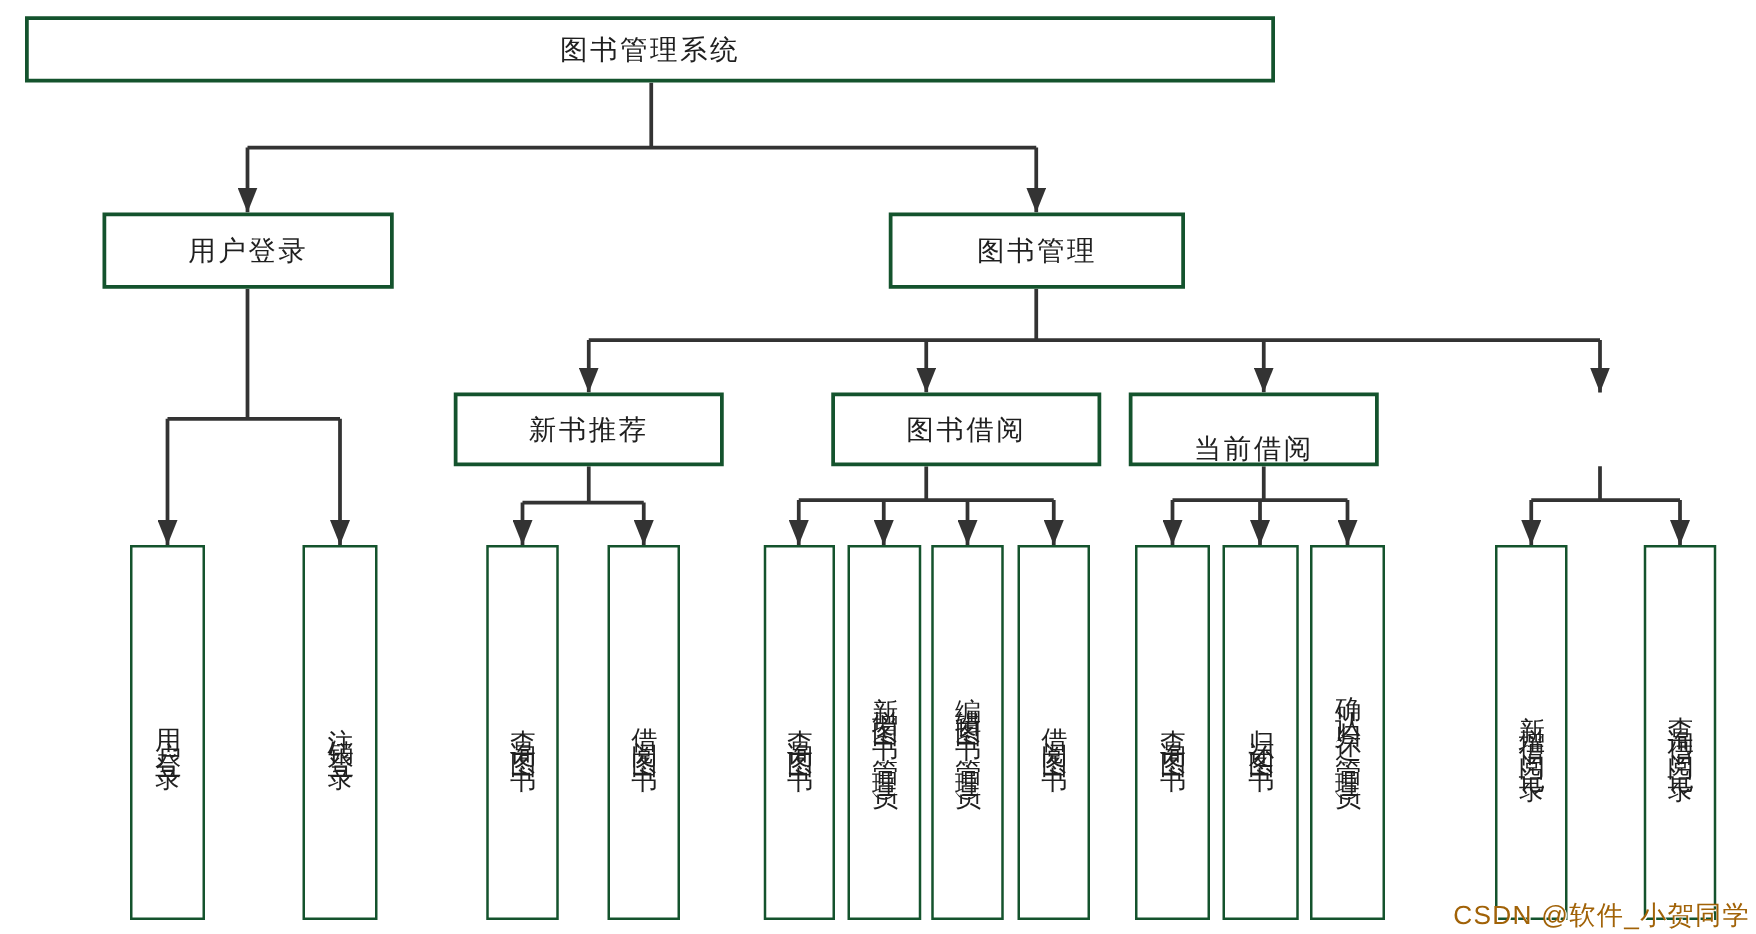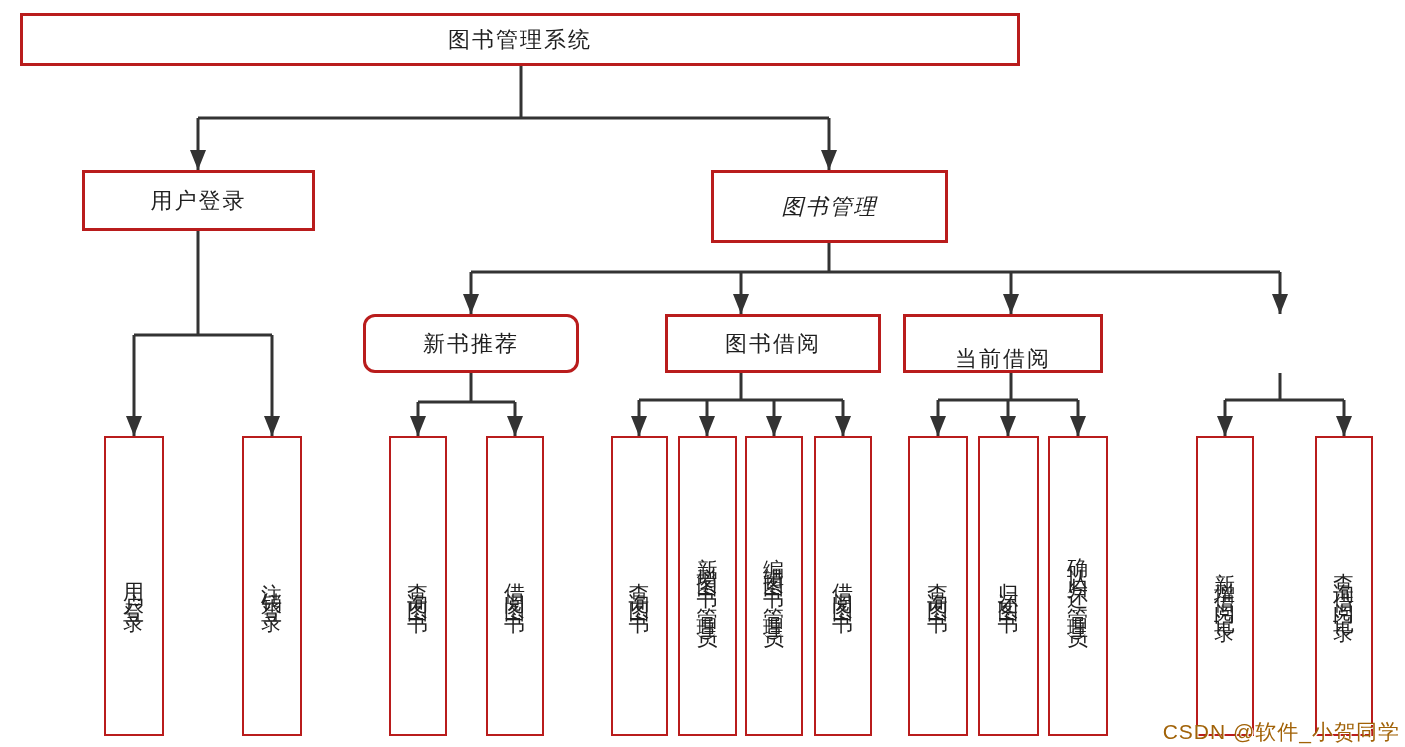--- a/index.html
+++ b/index.html
@@ -17,21 +17,21 @@
 
   svg.wires {
     position: absolute;
     left: 0; top: 0;
     width: 1405px; height: 747px;
   }
 
   .node {
     position: absolute;
     background: #ffffff;
-    border: 3px solid #b91c1c;
+    border: 3px solid #14532d;
     display: flex;
     align-items: center;
     justify-content: center;
     font-size: 22px;
     letter-spacing: 2px;
     color: #1f1f1f;
     line-height: 1;
   }
 
   .node.leaf { border-width: 2.5px; }
@@ -112,25 +112,25 @@
     </g>
   </svg>
 
   <div class="node" style="left:20px; top:13px; width:1000px; height:53px;">
     <span>图书管理系统</span>
   </div>
 
   <div class="node" style="left:82px; top:170px; width:233px; height:61px;">
     <span>用户登录</span>
   </div>
-  <div class="node" style="left:711px; top:170px; width:237px; height:73px;font-style:italic;">
+  <div class="node" style="left:711px; top:170px; width:237px; height:61px;">
     <span>图书管理</span>
   </div>
 
-  <div class="node" style="left:363px; top:314px; width:216px; height:59px;border-radius:12px;">
+  <div class="node" style="left:363px; top:314px; width:216px; height:59px;">
     <span>新书推荐</span>
   </div>
   <div class="node" style="left:633px; top:314px; width:216px; height:59px;margin-left:32px;">
     <span>图书借阅</span>
   </div>
   <div class="node" style="left:903px; top:314px; width:200px; height:59px;align-items:flex-end;">
     <span>当前借阅</span>
   </div>
 
   <div class="node leaf" style="left:104px; top:436px; width:60px; height:300px;">

